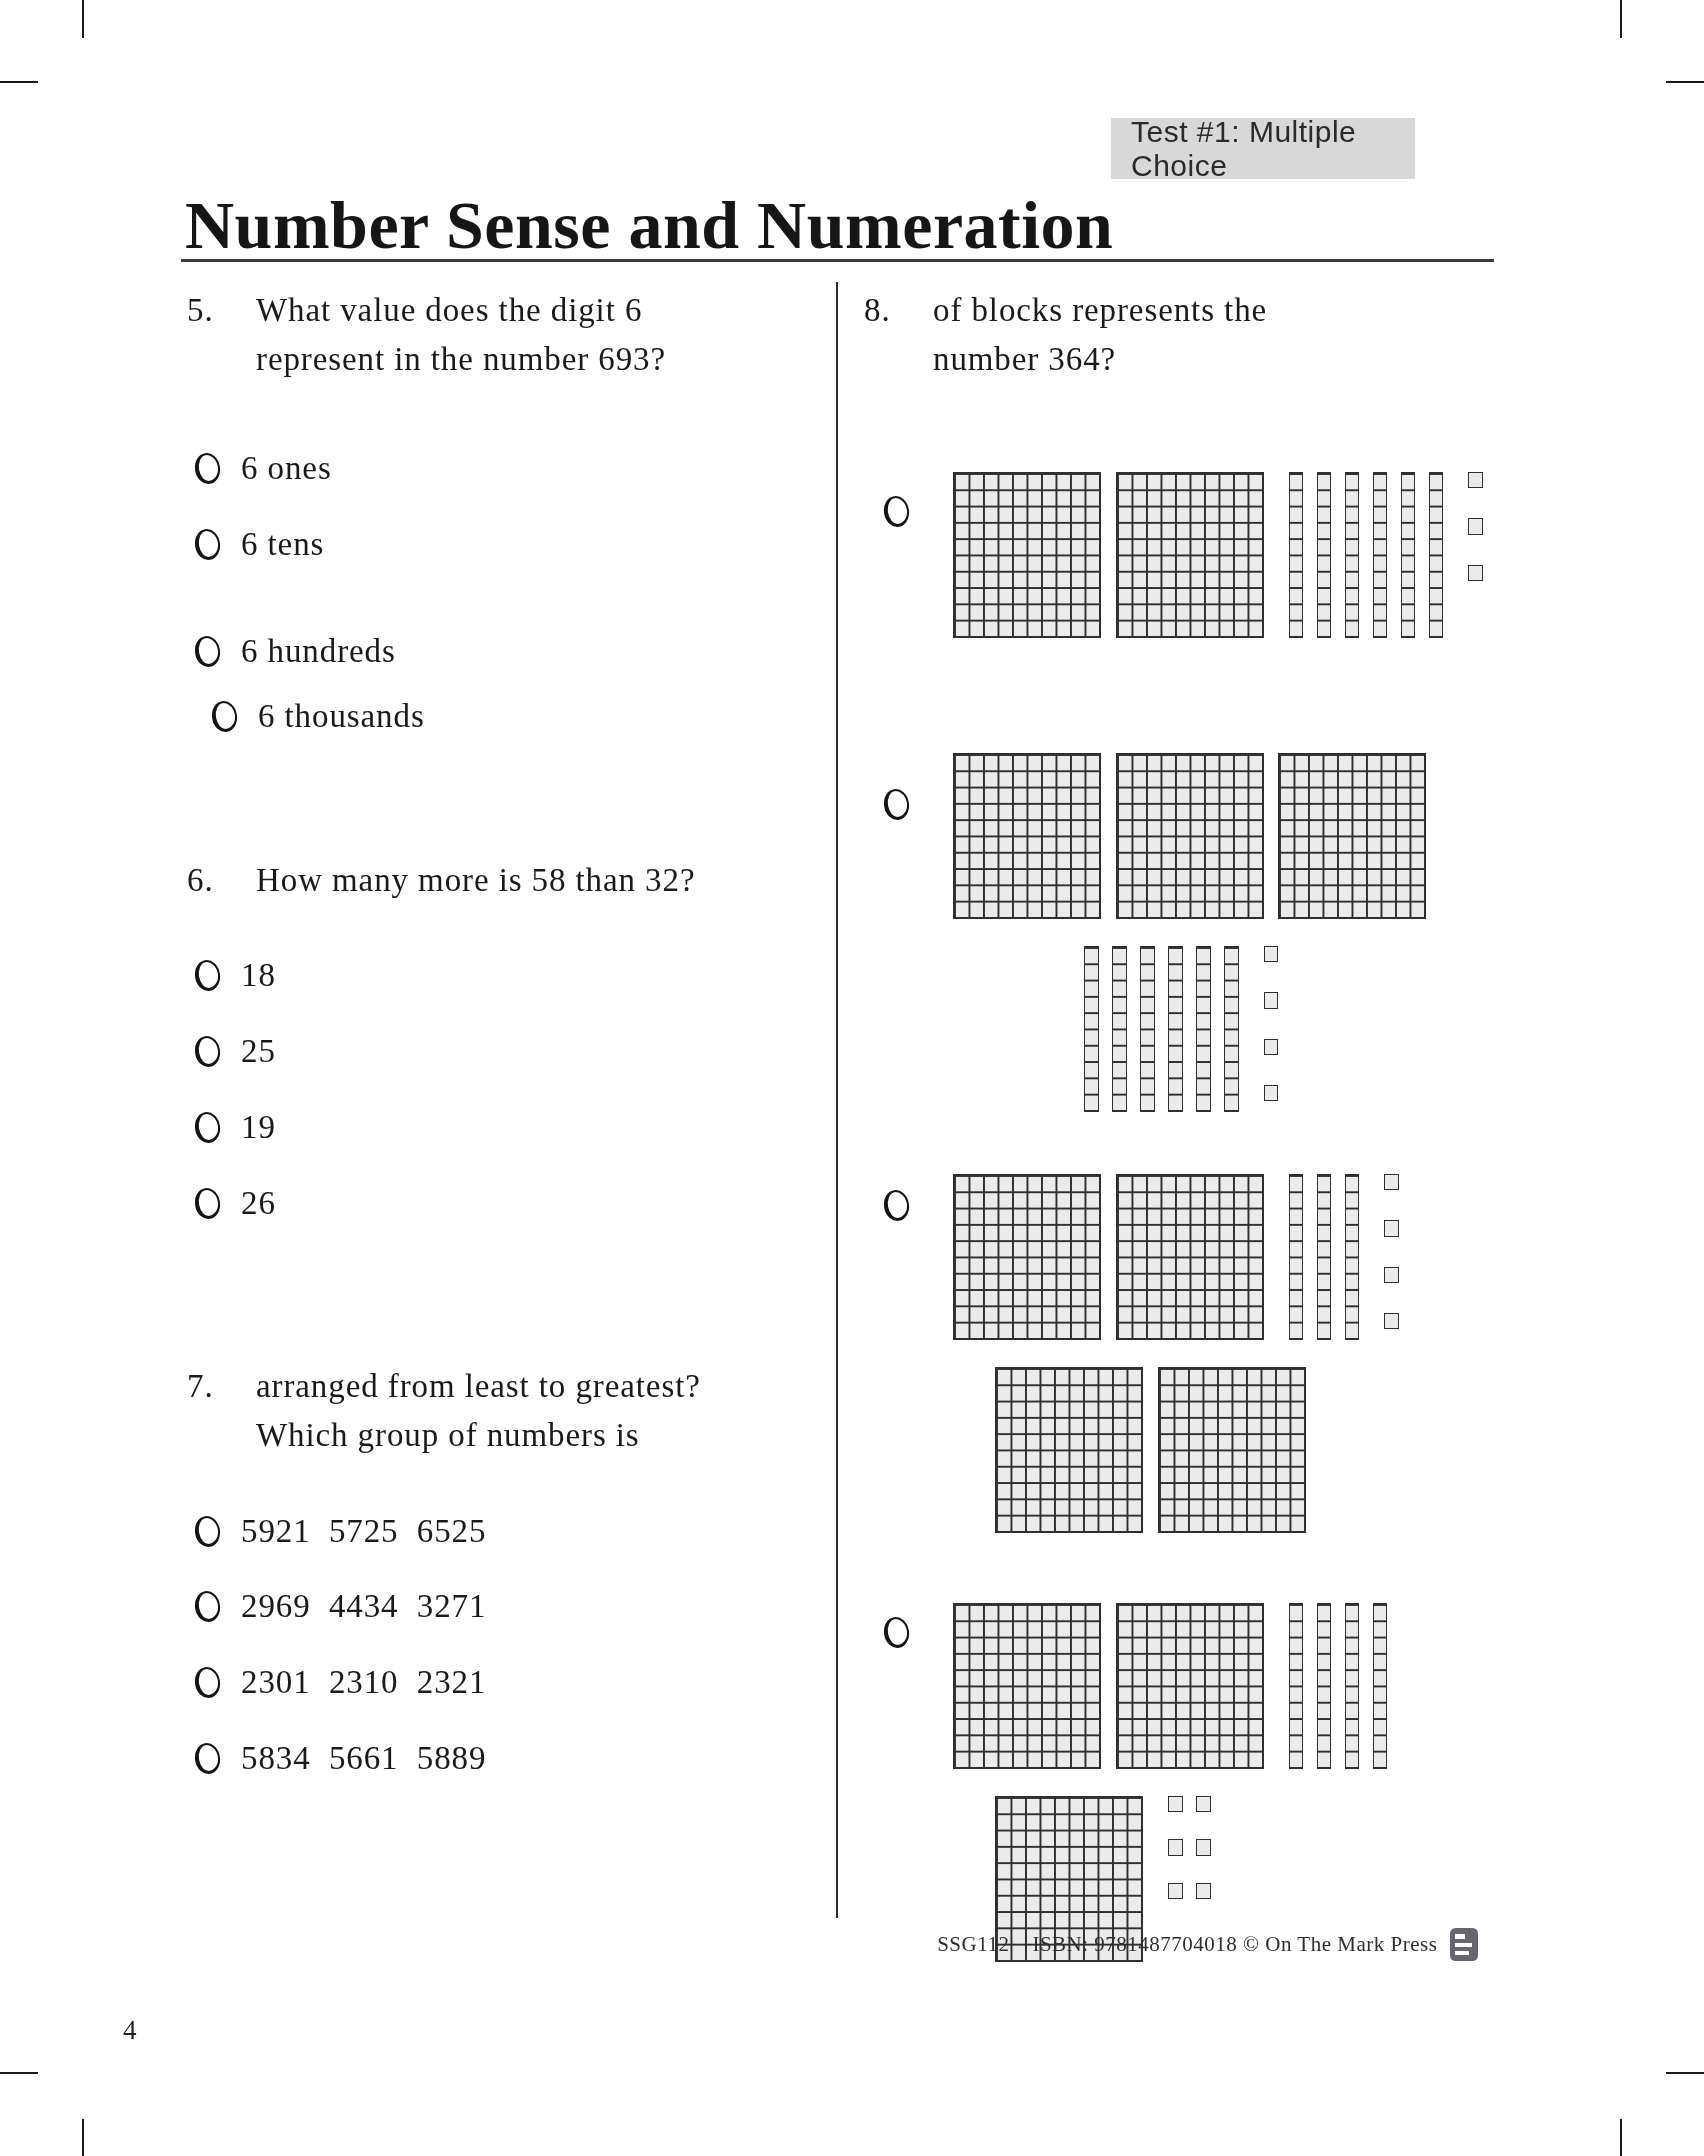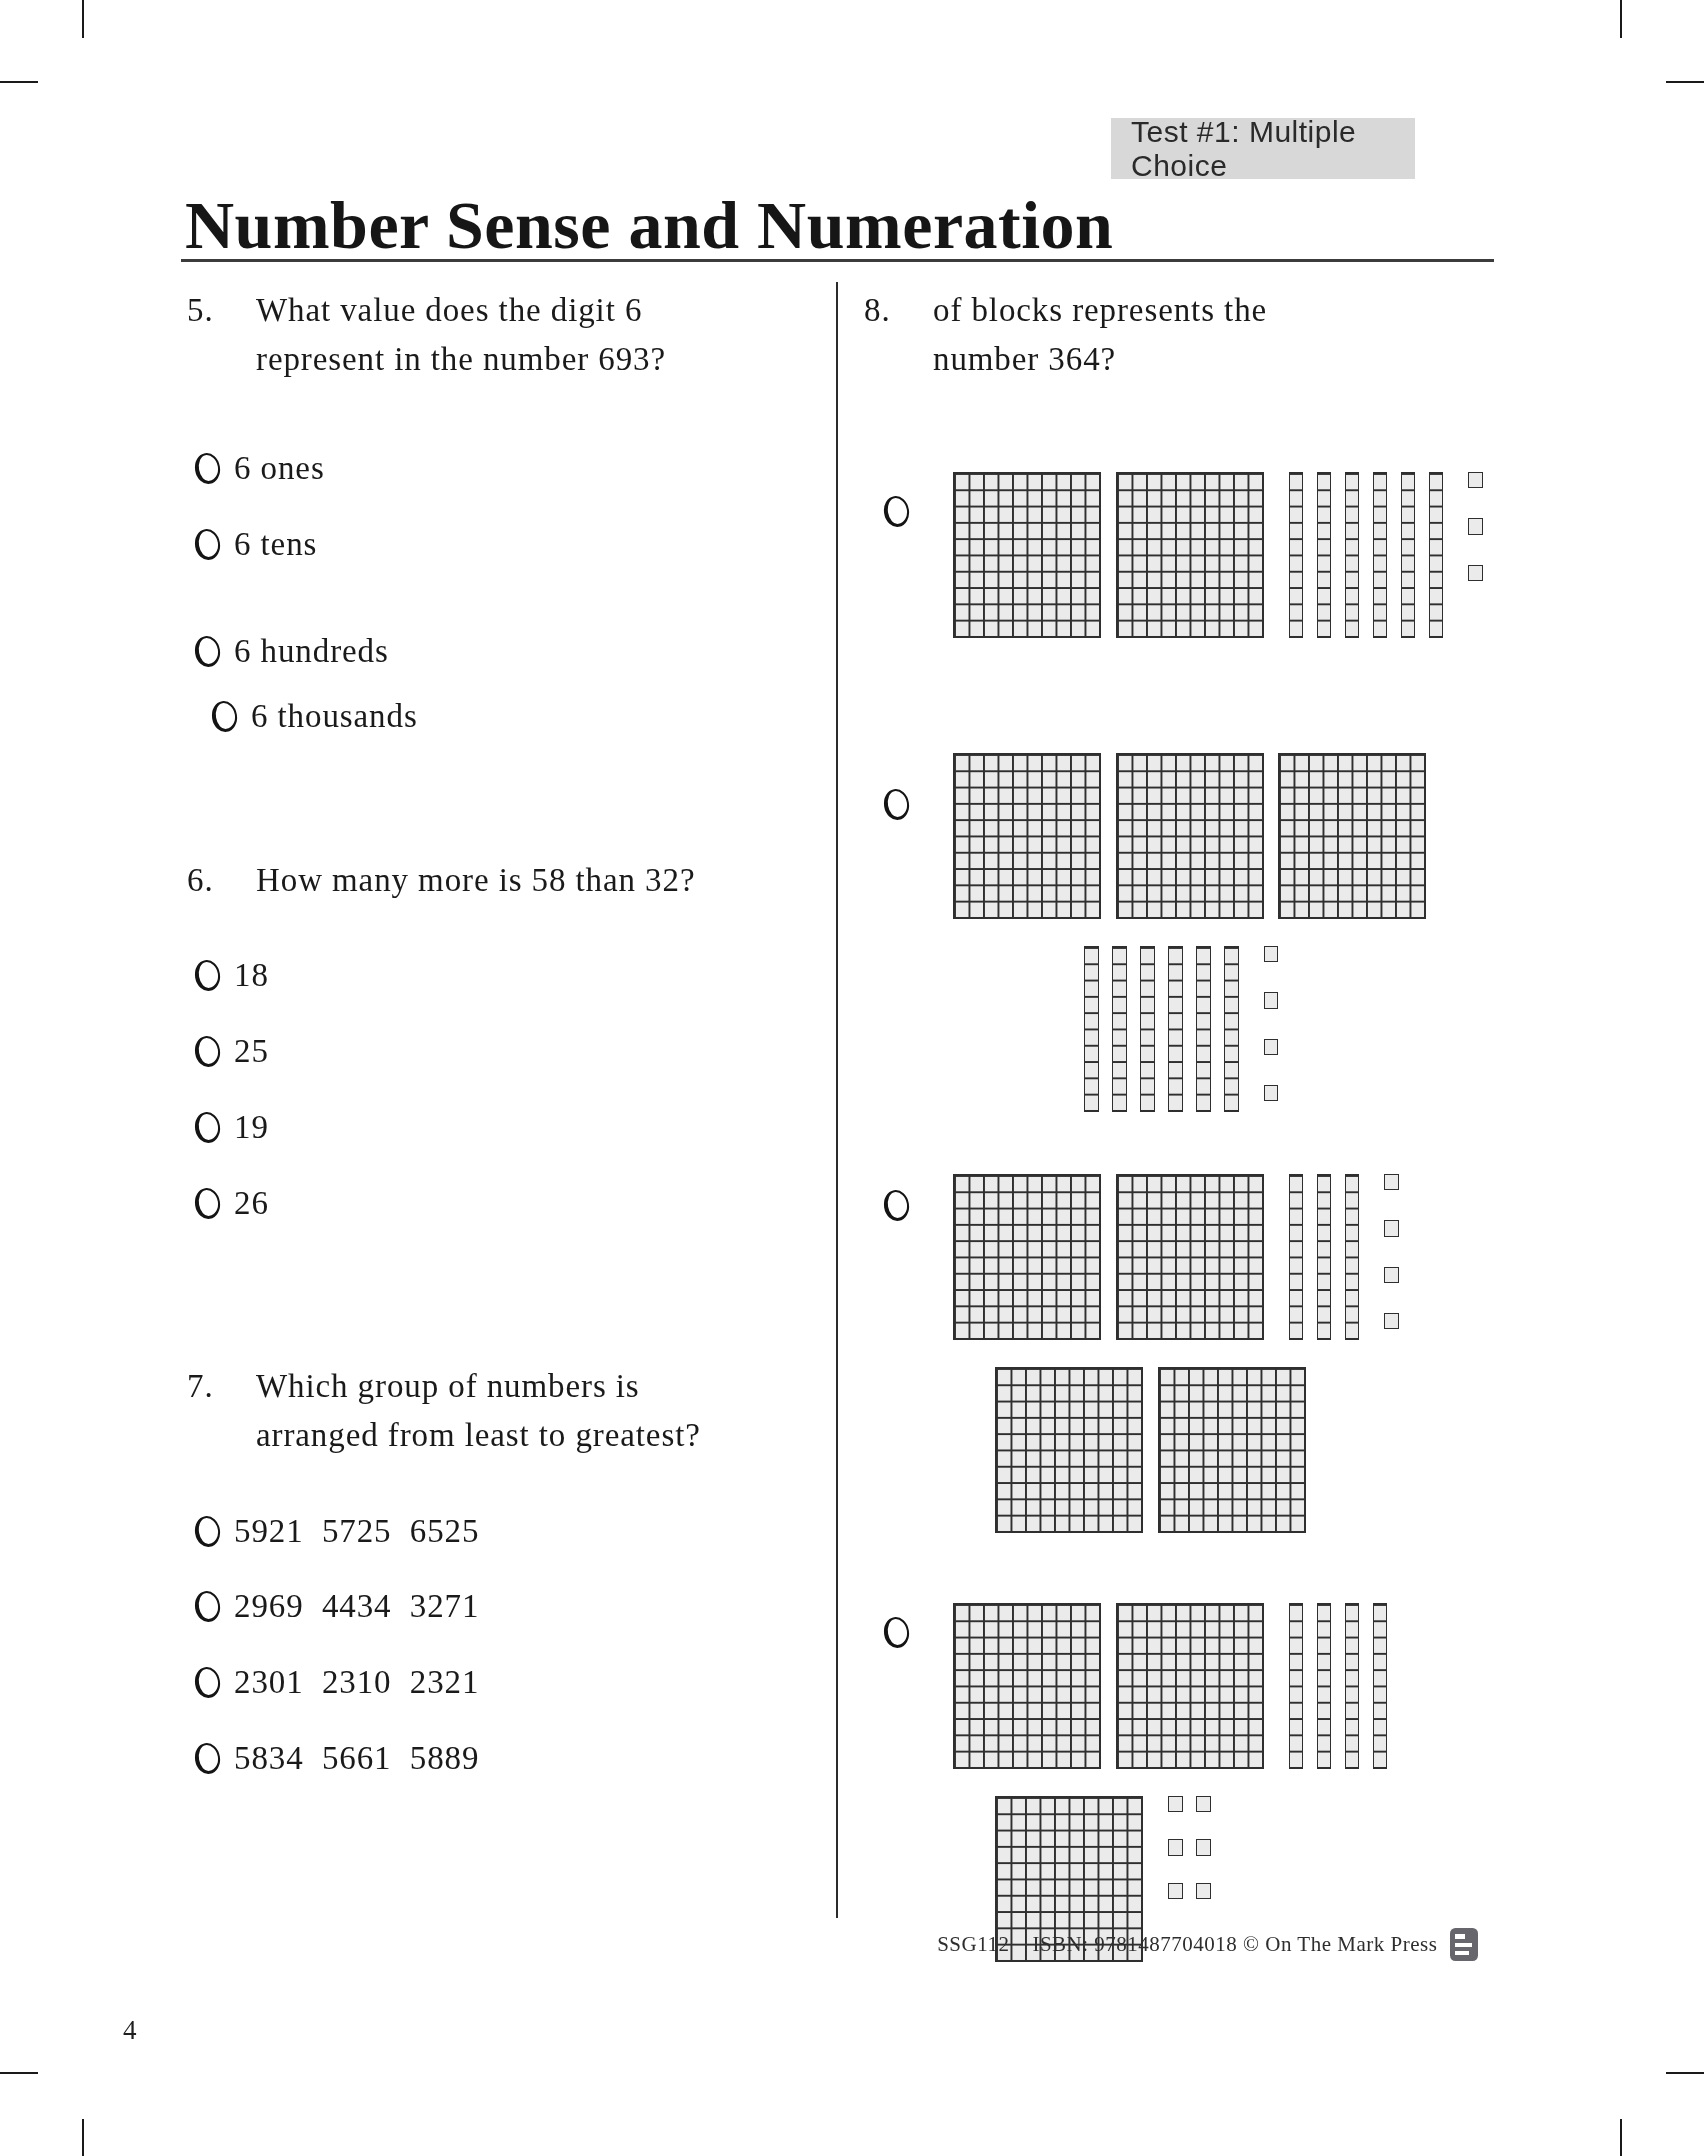--- a/index.html
+++ b/index.html
@@ -22,21 +22,21 @@
     position:absolute; left:185px; top:186px;
     font-size:68px; font-weight:bold; letter-spacing:0.5px; color:#161616;
   }
   .title-rule { position:absolute; left:181px; top:259px; width:1313px; height:2.7px; background:#3c3c3c; }
   .column-divider { position:absolute; left:836px; top:282px; width:1.8px; height:1636px; background:#2b2b2b; }
 
   .question { position:absolute; display:flex; align-items:flex-start; }
   .qnum { width:69px; font-size:33px; line-height:49px; letter-spacing:0.9px; }
   .qtext { font-size:33px; line-height:49px; letter-spacing:0.9px; }
 
-  .opt { position:absolute; display:flex; align-items:center; gap:14px; }
+  .opt { position:absolute; display:flex; align-items:center; gap:21px; }
   .radio {
     width:25px; height:31px; border:2.7px solid #141414; border-left-width:4.5px;
     border-bottom-width:3.6px; border-radius:50%; transform:rotate(-9deg);
     flex:0 0 auto; background:transparent;
   }
   .opt-label { font-size:33px; letter-spacing:0.9px; white-space:pre; }
 
   .radio-abs { position:absolute; }
 
   .blocks-host { position:absolute; }
@@ -135,22 +135,22 @@
     <div class="opt-label">19</div>
   </div>
   <div class="opt" style="left:195px; top:1185px;">
     <div class="radio"></div>
     <div class="opt-label">26</div>
   </div>
 
   <div class="question" style="left:187px; top:1362px;">
     <div class="qnum">7.</div>
     <div class="qtext">
+      <div>arranged from least to greatest?</div>
       <div>Which group of numbers is</div>
-      <div>arranged from least to greatest?</div>
     </div>
   </div>
   <div class="opt" style="left:195px; top:1513px;">
     <div class="radio"></div>
     <div class="opt-label">5921  5725  6525</div>
   </div>
   <div class="opt" style="left:195px; top:1588px;">
     <div class="radio"></div>
     <div class="opt-label">2969  4434  3271</div>
   </div>

